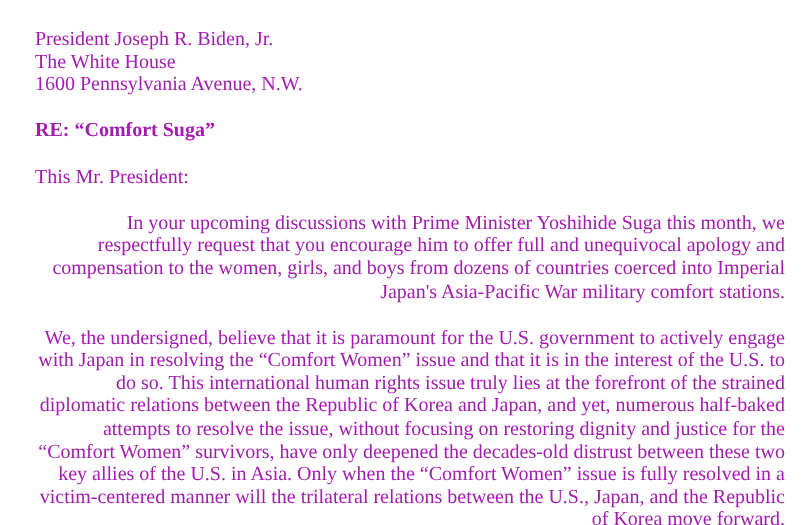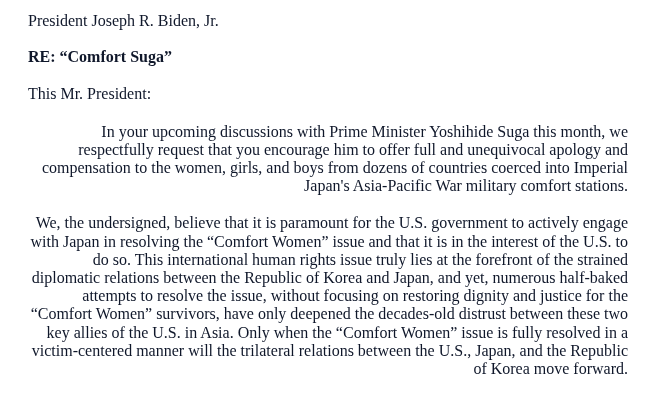--- a/index.html
+++ b/index.html
@@ -6,25 +6,25 @@
   html, body {
     width: 647px;
     height: 420px;
     background: #ffffff;
     overflow: hidden;
   }
   .page {
     width: 647px;
     height: 420px;
     background: #ffffff;
-    padding: 12px 19px 0 28px;
+    padding: 23px 19px 0 28px;
     font-family: "Liberation Serif", "DejaVu Serif", serif;
     font-size: 16px;
     line-height: 18.2px;
-    color: #0f172a;
+    color: #a21caf;
   }
   .address-block {
     margin: 0 0 18px 0;
   }
   .address-line {
     white-space: nowrap;
   }
   .subject-line {
     font-weight: bold;
     margin: 0 0 19px 0;
@@ -41,20 +41,22 @@
     margin-bottom: 0;
   }
 </style>
 </head>
 <body>
 
 <div class="page">
 
   <div class="address-block">
     <div class="address-line">President Joseph R. Biden, Jr.</div>
+    <div class="address-line">The White House</div>
+    <div class="address-line">1600 Pennsylvania Avenue, N.W.</div>
   </div>
 
   <div class="subject-line">RE: “Comfort Suga”</div>
 
   <div class="salutation">This Mr. President:</div>
 
   <div class="paragraph">In your upcoming discussions with Prime Minister Yoshihide Suga this month, we respectfully request that you encourage him to offer full and unequivocal apology and compensation to the women, girls, and boys from dozens of countries coerced into Imperial Japan's Asia-Pacific War military comfort stations.</div>
 
   <div class="paragraph">We, the undersigned, believe that it is paramount for the U.S. government to actively engage with Japan in resolving the “Comfort Women” issue and that it is in the interest of the U.S. to do so. This international human rights issue truly lies at the forefront of the strained diplomatic relations between the Republic of Korea and Japan, and yet, numerous half-baked attempts to resolve the issue, without focusing on restoring dignity and justice for the “Comfort Women” survivors, have only deepened the decades-old distrust between these two key allies of the U.S. in Asia. Only when the “Comfort Women” issue is fully resolved in a victim-centered manner will the trilateral relations between the U.S., Japan, and the Republic of Korea move forward.</div>
 

